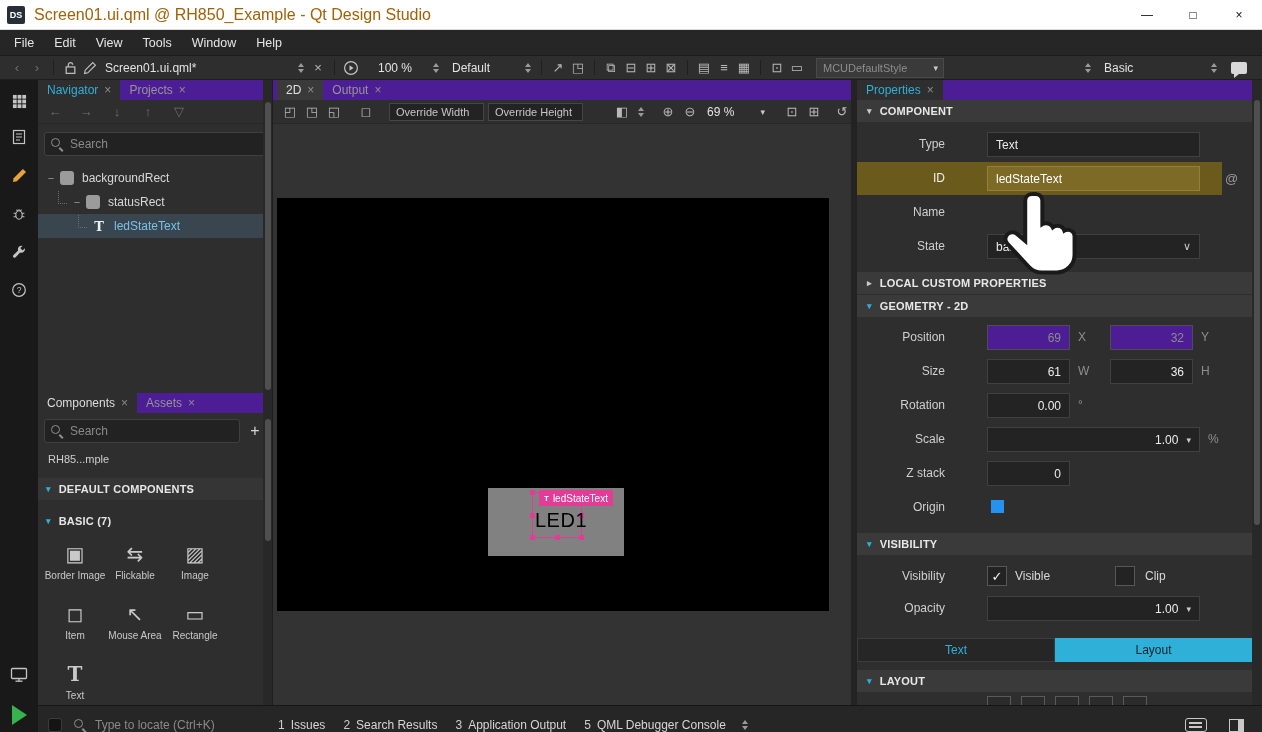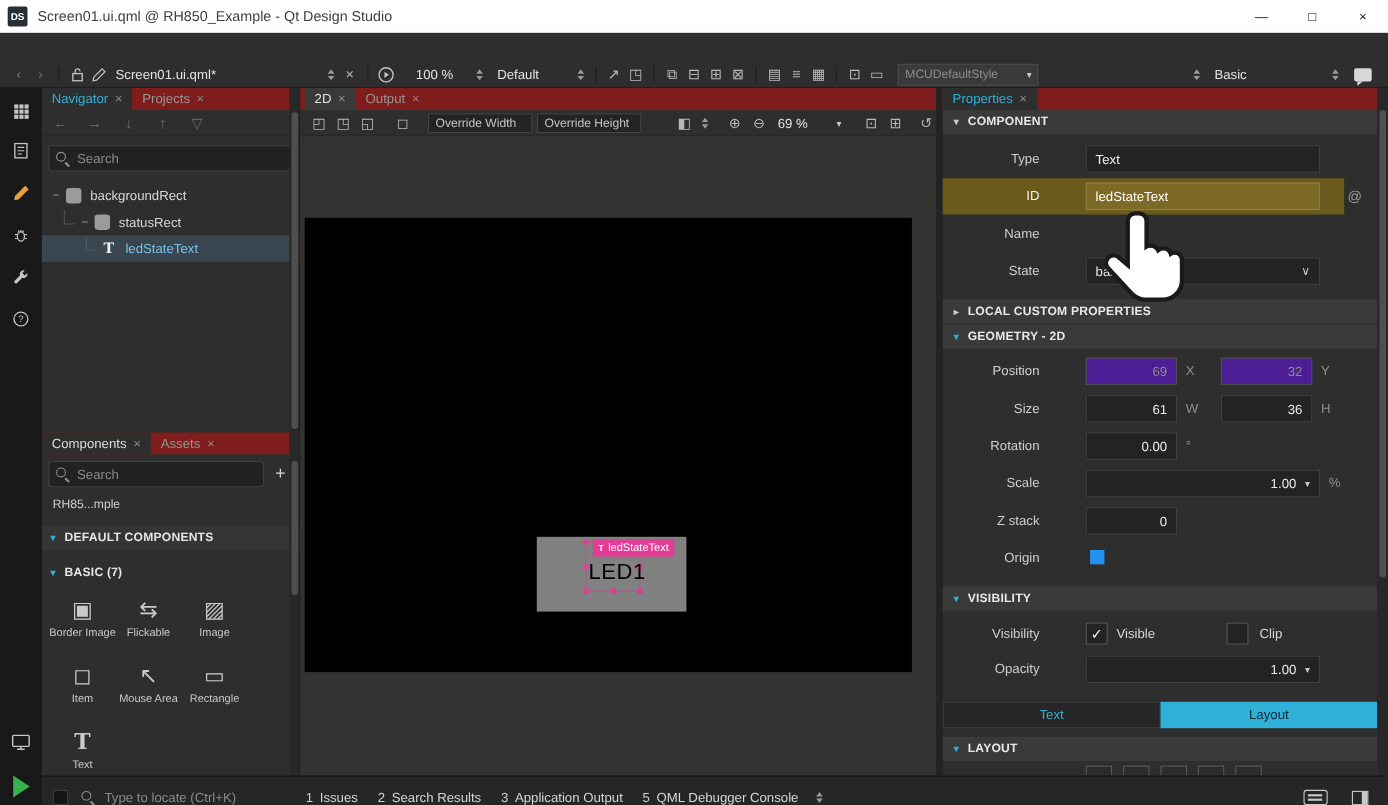--- a/index.html
+++ b/index.html
@@ -2,21 +2,21 @@
 <html style="--accent: #2fb0d8; --pink: #e23c96; --amber: #e9a13b; --green: #37b24d; --blue: #2492f0; --olive-row: #6a5a1c; --olive-field: #7c6a26;"><head>
 <meta charset="utf-8">
 <style>
   *{margin:0;padding:0;box-sizing:border-box;font-family:"Liberation Sans",sans-serif}
   html,body{width:1262px;height:732px;background:#444;overflow:hidden}
   .app{position:relative;width:1262px;height:732px;background:#2e2e2e;font-size:12px;color:#ddd;overflow:hidden}
 
   
   .titlebar{position:absolute;left:0;top:0;width:1262px;height:30px;background:#ffffff;color:#111;display:flex;align-items:center;border-bottom:1px solid #d9d9d9}
   .logo{width:18px;height:18px;background:#272e38;color:#fff;font-size:9px;font-weight:bold;display:flex;align-items:center;justify-content:center;border-radius:2px;margin:0 9px 0 7px}
-  .wtitle{font-size:13px;color:#404040}
+  .wtitle{font-size:16px;color:#a16207}
   .wbtns{margin-left:auto;display:flex;height:100%}
   .wbtn{width:46px;height:100%;display:flex;align-items:center;justify-content:center;font-size:12px;color:#111}
 
   
   .menubar{position:absolute;left:0;top:30px;width:1262px;height:26px;background:#262626;display:flex;align-items:center;padding-left:4px;border-bottom:1px solid #1c1c1c}
   .menu-item{padding:0 10px;height:100%;display:flex;align-items:center;color:#e6e6e6;font-size:12.5px}
 
   
   .maintoolbar{position:absolute;left:0;top:56px;width:1262px;height:24px;background:#2e2e2e;display:flex;align-items:center;padding:0 8px;border-bottom:1px solid #1e1e1e;gap:2px}
   .ic{min-width:18px;height:18px;display:inline-flex;align-items:center;justify-content:center;color:#b9b9b9;font-size:13px;flex:0 0 auto}
@@ -29,21 +29,21 @@
   .combo{display:flex;align-items:center;justify-content:space-between;color:#e3e3e3;font-size:12px;flex:0 0 auto}
   .combo-box{background:#3a3a3a;border:1px solid #4a4a4a;height:20px;display:flex;align-items:center;padding-left:6px}
   .caret{color:#c9c9c9;font-size:9px}
   .caret.acc{color:var(--accent,#2fb0d8)}
 
   
   .leftstrip{position:absolute;left:0;top:80px;width:38px;height:652px;background:#191919;z-index:5}
   .stripic{position:absolute;left:0;width:38px;height:26px;display:flex;align-items:center;justify-content:center}
 
   
-  .tabbar{position:absolute;height:20px;background:#7f1d1d;display:flex}
+  .tabbar{position:absolute;height:20px;background:#4c1d95;display:flex}
   .tab{display:flex;align-items:center;gap:6px;padding:0 9px;height:20px;color:#969696;font-size:12px;flex:0 0 auto}
   .tab.active{background:#2e2e2e;color:#dcdcdc}
   .tab.activelt{background:#3a3a3a;color:#e0e0e0}
   .tab.accent{color:var(--accent,#2fb0d8)}
   .tab .x{color:#8d8d8d;font-size:12px}
 
   
   .navigator{position:absolute;left:38px;top:80px;width:235px;height:313px;background:#2e2e2e;border-right:1px solid #1e1e1e;overflow:hidden}
   .components{position:absolute;left:38px;top:393px;width:235px;height:312px;background:#2e2e2e;border-right:1px solid #1e1e1e;overflow:hidden}
   .center{position:absolute;left:273px;top:80px;width:578px;height:625px;background:#333}
@@ -123,20 +123,28 @@
   <div class="titlebar">
     <div class="logo">DS</div>
     <div class="wtitle">Screen01.ui.qml @ RH850_Example - Qt Design Studio</div>
     <div class="wbtns">
       <div class="wbtn">—</div>
       <div class="wbtn">□</div>
       <div class="wbtn">×</div>
     </div>
   </div>
 
+  <div class="menubar">
+    <div class="menu-item">File</div>
+    <div class="menu-item">Edit</div>
+    <div class="menu-item">View</div>
+    <div class="menu-item">Tools</div>
+    <div class="menu-item">Window</div>
+    <div class="menu-item">Help</div>
+  </div>
 
   <div class="maintoolbar">
     <span class="ic dim">‹</span>
     <span class="ic dim">›</span>
     <span class="sep"></span>
     <span class="ic">
       <svg width="13" height="14" viewBox="0 0 12 13">
           <rect x="2" y="5.5" width="8" height="6" fill="none" stroke="#b9b9b9" stroke-width="1.2"></rect>
           <path d="M4 5.5V3.5a2 2 0 0 1 4 0" fill="none" stroke="#b9b9b9" stroke-width="1.2"></path>
         </svg>

